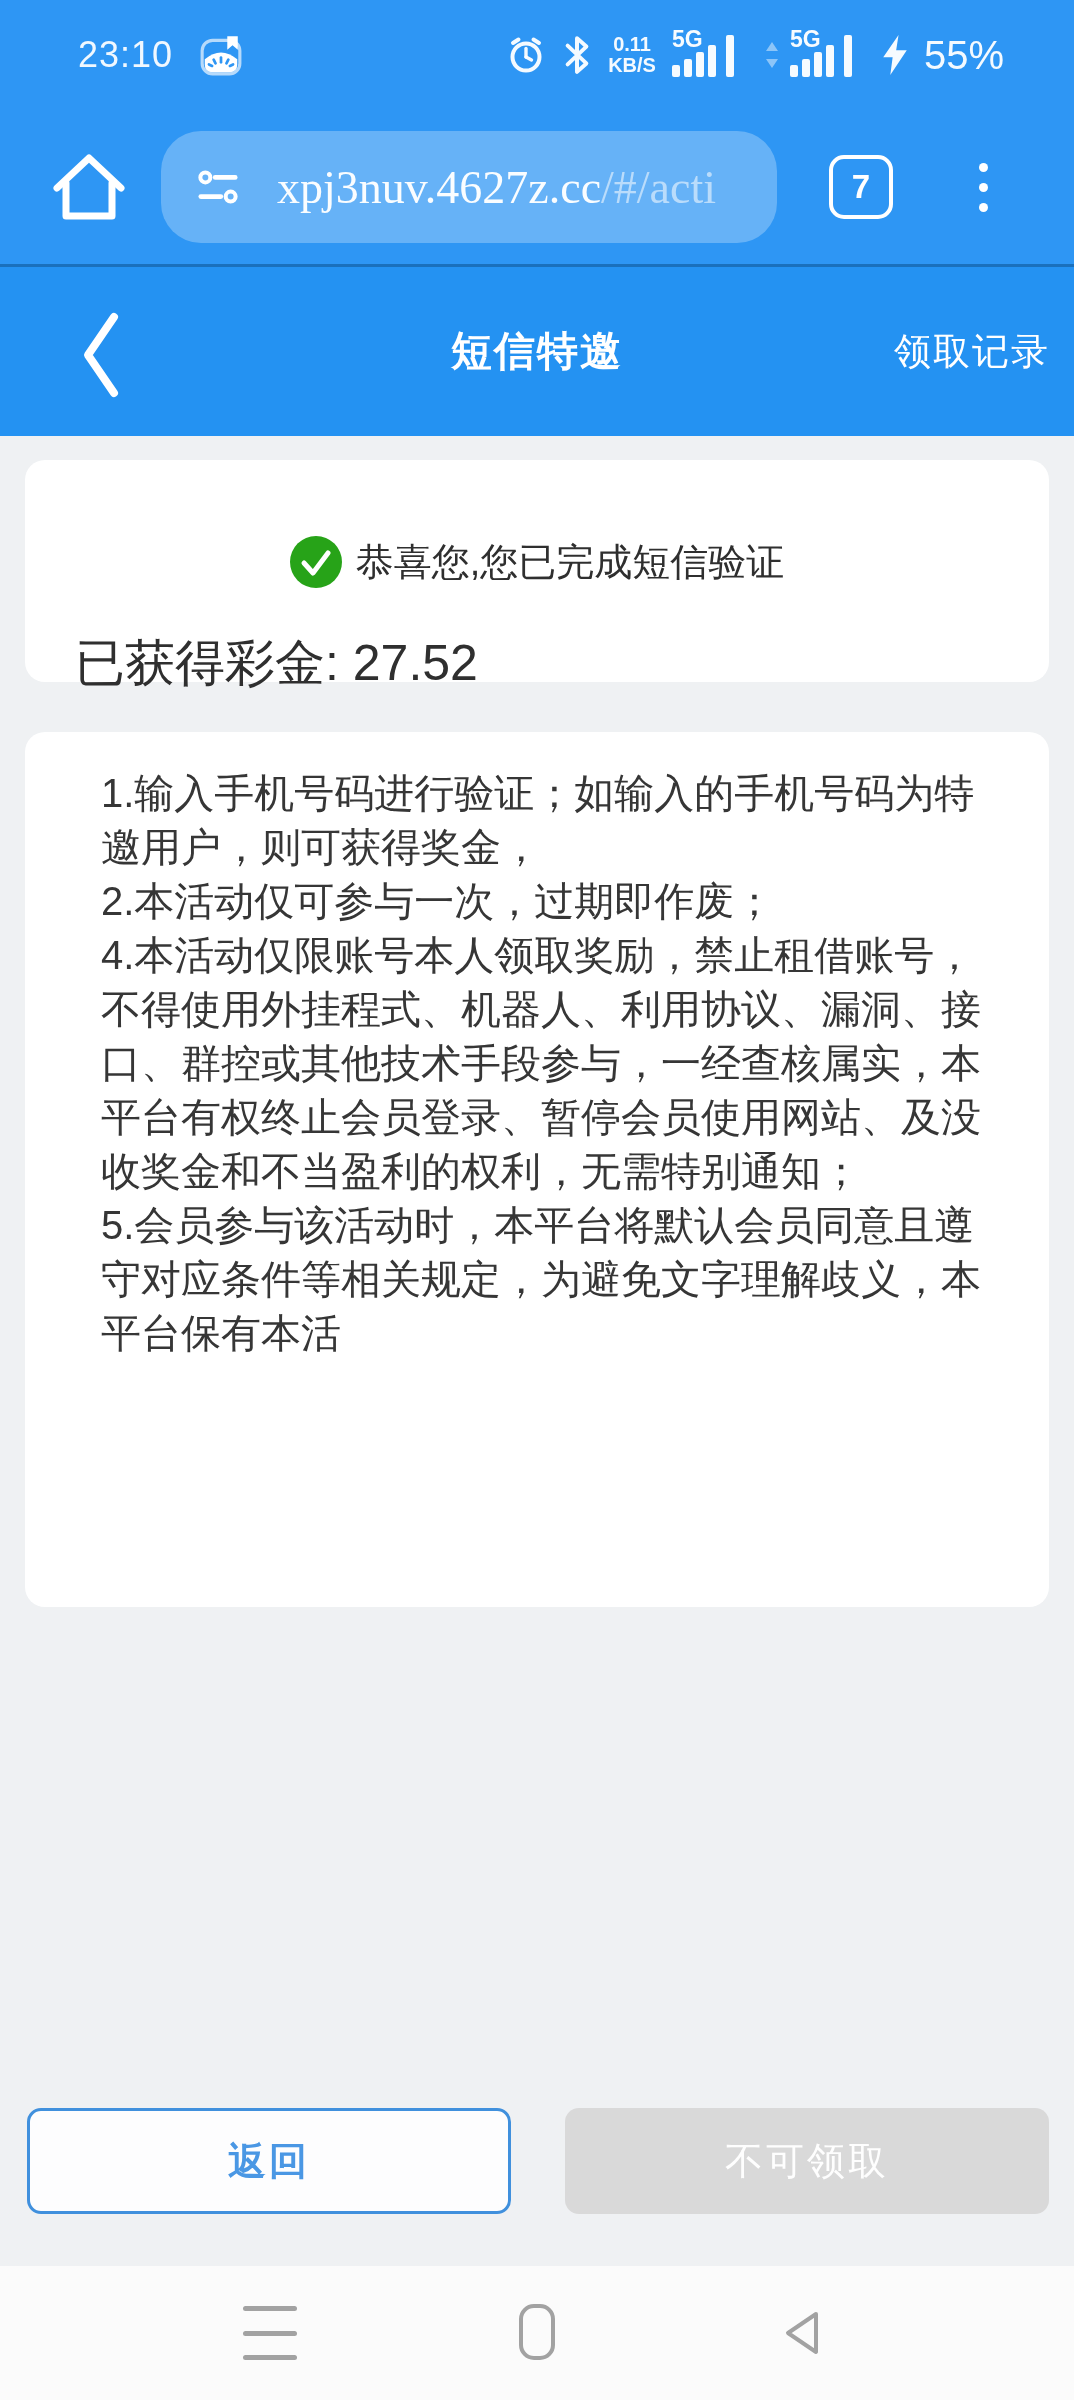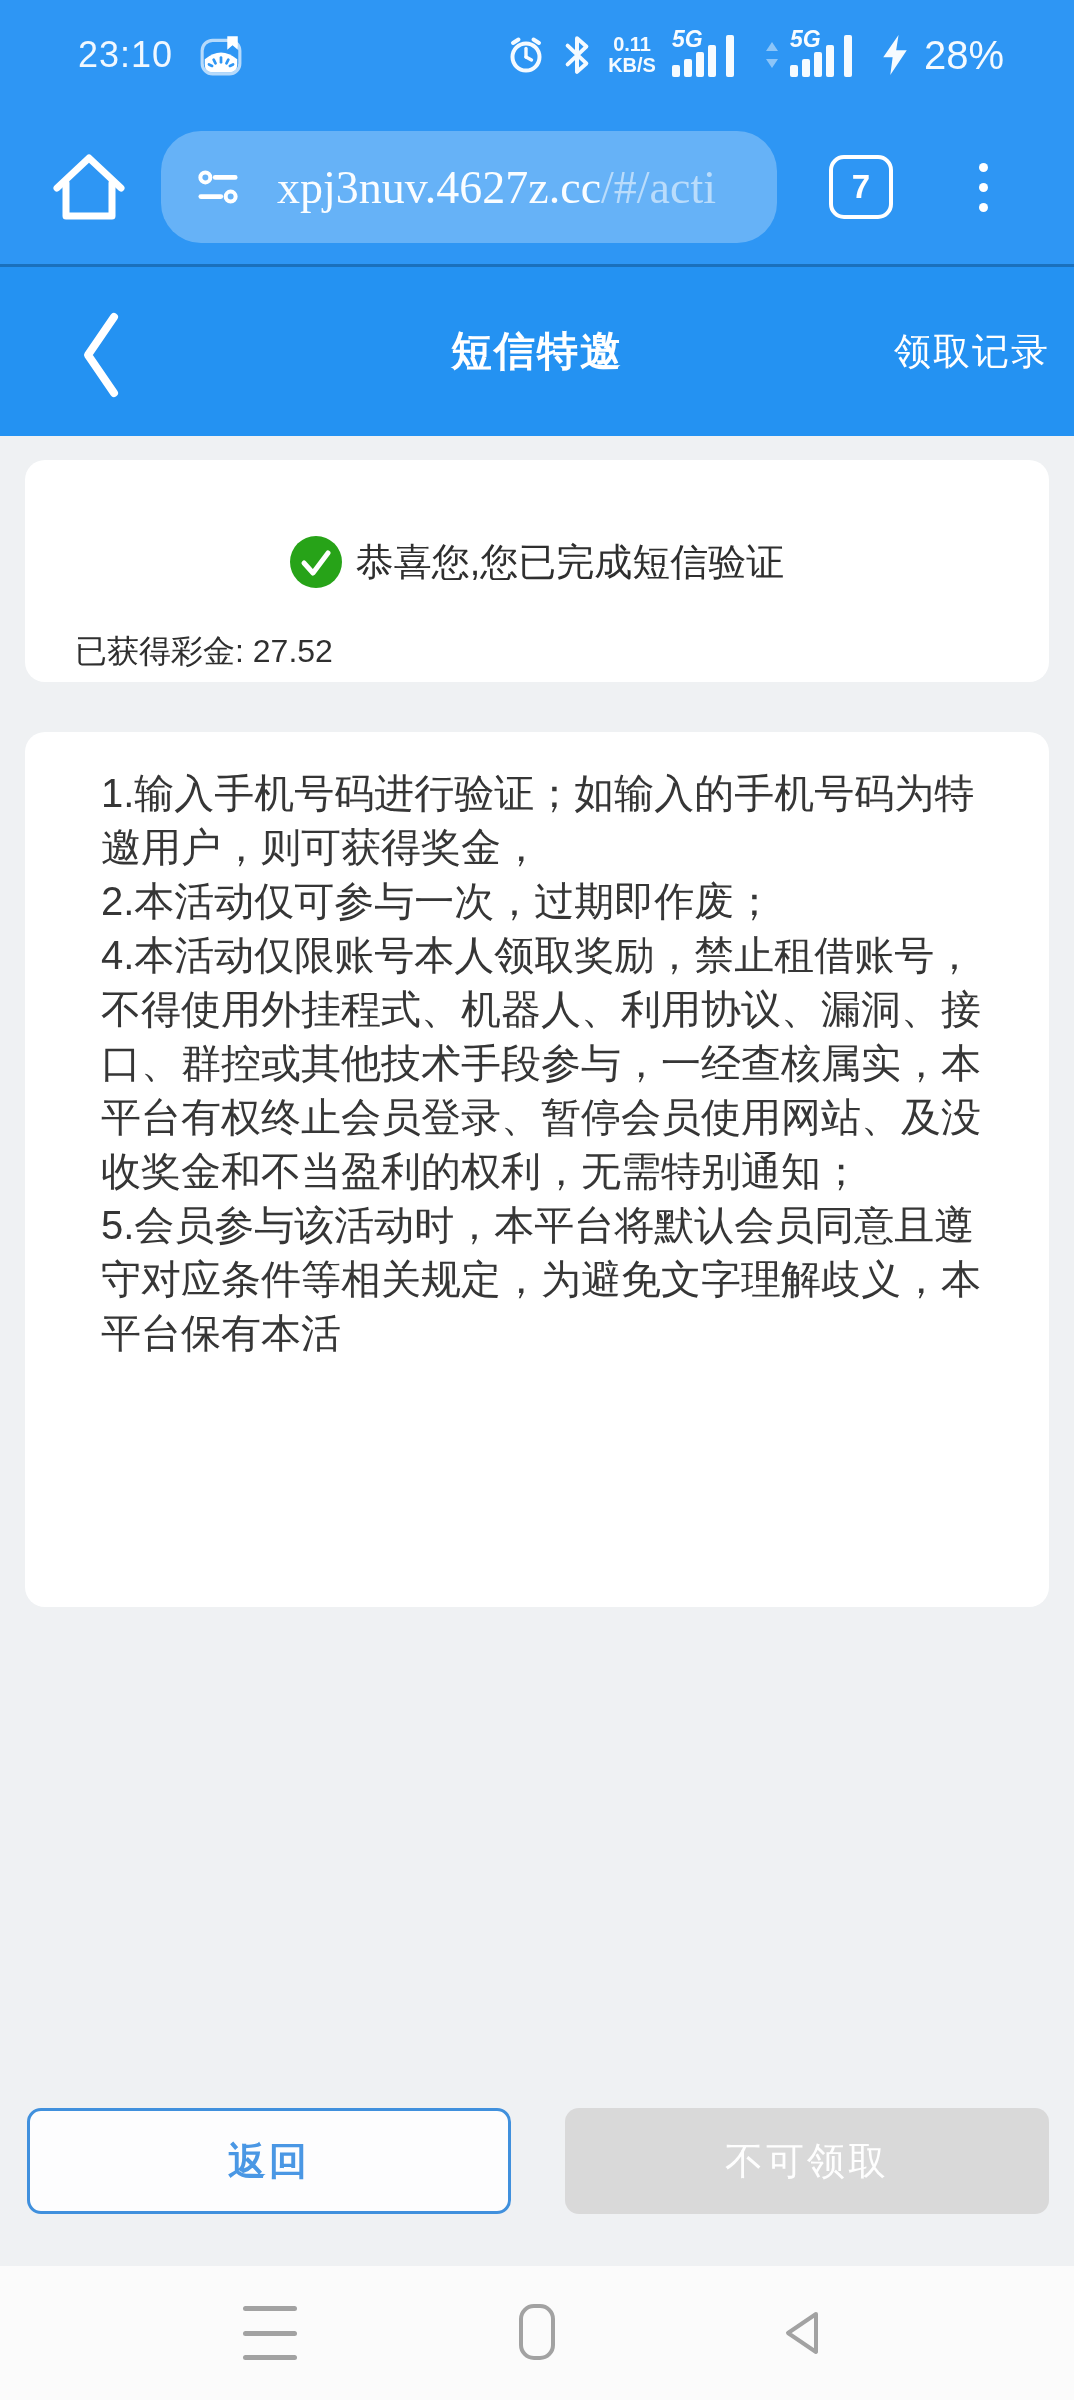--- a/index.html
+++ b/index.html
@@ -7,21 +7,21 @@
   .screen{position:relative;width:1074px;height:2400px;background:#eff1f3;overflow:hidden;}
 
   
   .status-bar{position:absolute;left:0;top:0;width:1074px;height:110px;background:#2e96f4;
     display:flex;align-items:center;justify-content:space-between;box-sizing:border-box;padding:0 70px 0 78px;}
   .sb-left{display:flex;align-items:center;gap:26px;}
   .sb-time{color:rgba(255,255,255,.93);font-size:36px;letter-spacing:1px;}
   .sb-right{display:flex;align-items:center;gap:16px;}
   .net-speed{display:flex;flex-direction:column;align-items:center;color:rgba(255,255,255,.95);
     font-size:20px;font-weight:700;line-height:21px;}
-  .sig{position:relative;width:76px;height:52px;font-style:italic;}
+  .sig{position:relative;width:76px;height:52px;}
   .sig-5g{position:absolute;left:0;top:-3px;color:rgba(255,255,255,.97);font-size:23px;font-weight:700;}
   .bar{position:absolute;bottom:4px;width:8px;background:rgba(255,255,255,.96);border-radius:2px;}
   .bar.b1{left:0;height:12px;}
   .bar.b2{left:12px;height:18px;}
   .bar.b3{left:24px;height:25px;}
   .bar.b4{left:36px;height:32px;}
   .bar.tall{left:54px;height:42px;}
   .battery-pct{color:rgba(255,255,255,.95);font-size:40px;}
   .updown{opacity:.45;margin-right:-6px;}
 
@@ -44,21 +44,21 @@
   .page-title{position:absolute;left:0;top:0;width:100%;height:100%;display:flex;align-items:center;justify-content:center;
     color:#fff;font-size:41px;font-weight:700;letter-spacing:2px;}
   .header-action{position:absolute;right:24px;top:0;height:100%;display:flex;align-items:center;
     color:#fff;font-size:37px;letter-spacing:2px;}
 
   
   .card{position:absolute;left:25px;width:1024px;background:#fff;border-radius:20px;box-sizing:border-box;}
   .result-card{top:460px;height:222px;padding:76px 50px 0 50px;}
   .result-row{display:flex;align-items:center;justify-content:center;gap:14px;
     color:#2f2f2f;font-size:38px;}
-  .bonus{margin-top:42px;color:#2f2f2f;font-size:32px;}
+  .bonus{margin-top:42px;color:#2f2f2f;font-size:50px;}
   .rules-card{top:732px;height:875px;padding:34px 50px 0 76px;overflow:hidden;}
   .rules-card p{margin:0;color:#363636;font-size:40px;line-height:54px;word-break:break-all;}
 
   
   .btn{position:absolute;top:2108px;width:484px;height:106px;border-radius:14px;font-size:38px;
     display:flex;align-items:center;justify-content:center;box-sizing:border-box;letter-spacing:3px;
     font-family:inherit;}
   .btn-back{left:27px;background:#fdfdfe;border:3px solid #4090dd;color:#4a97e4;font-weight:bold;}
   .btn-claim{left:565px;background:#d9d9d9;border:none;color:rgba(255,255,255,.96);}
 
@@ -121,21 +121,21 @@
         <span class="sig-5g">5G</span>
         <i class="bar b1"></i>
           <i class="bar b2"></i>
           <i class="bar b3"></i>
           <i class="bar b4"></i>
           <i class="bar tall"></i>
       </div>
       <svg width="26" height="40" viewBox="0 0 20 34">
         <polygon points="13,0 0,19 8,19 6,34 20,13 11,13" fill="rgba(255,255,255,.96)"></polygon>
       </svg>
-      <span class="battery-pct">28%</span>
+      <span class="battery-pct">55%</span>
     </div>
   </div>
 
   <div class="browser-bar">
     <svg width="76" height="74" viewBox="0 0 76 74">
       <path d="M6 38 L38 8 L70 38" fill="none" stroke="#fff" stroke-width="7" stroke-linecap="round" stroke-linejoin="round"></path>
       <path d="M15 33 L15 66 L61 66 L61 33" fill="none" stroke="#fff" stroke-width="7" stroke-linecap="round" stroke-linejoin="round"></path>
     </svg>
     <div class="url-pill">
       <svg width="46" height="46" viewBox="0 0 24 24">

